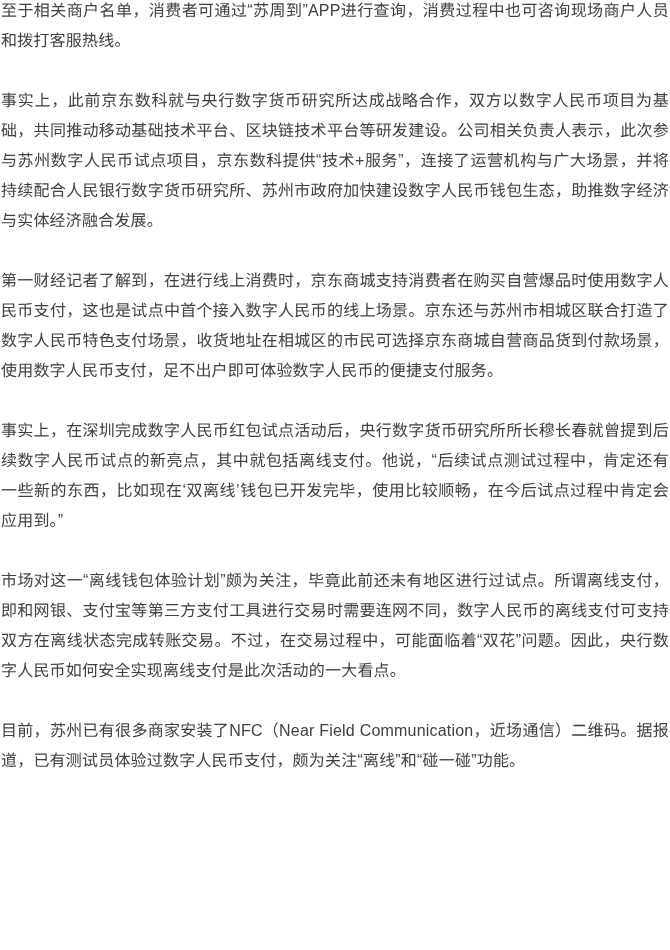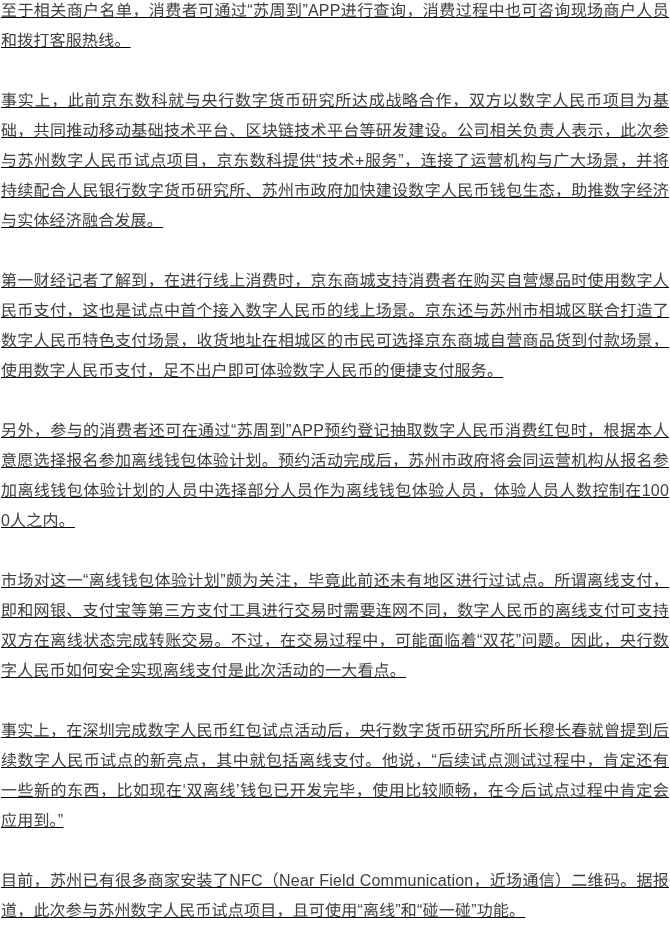--- a/index.html
+++ b/index.html
@@ -13,21 +13,20 @@
     box-sizing: border-box;
     overflow: hidden;
     font-family: "Liberation Sans", sans-serif;
   }
   .article-body {
     box-sizing: border-box;
     width: 670px;
     height: 950px;
     padding: 0 1px 0 1px;
     overflow: hidden;
-    text-decoration: underline;
   }
   .article-body p {
     margin: 0 0 30px 0;
     font-size: 16px;
     line-height: 30px;
     color: #404040;
     text-align: justify;
     text-justify: inter-ideograph;
     letter-spacing: 0.2px;
     word-break: break-all;
@@ -36,17 +35,16 @@
     margin-top: -4px;
   }
 </style>
 </head>
 <body>
 
 <main class="article-body">
   <p>至于相关商户名单，消费者可通过“苏周到”APP进行查询，消费过程中也可咨询现场商户人员和拨打客服热线。</p>
   <p>事实上，此前京东数科就与央行数字货币研究所达成战略合作，双方以数字人民币项目为基础，共同推动移动基础技术平台、区块链技术平台等研发建设。公司相关负责人表示，此次参与苏州数字人民币试点项目，京东数科提供“技术+服务”，连接了运营机构与广大场景，并将持续配合人民银行数字货币研究所、苏州市政府加快建设数字人民币钱包生态，助推数字经济与实体经济融合发展。</p>
   <p>第一财经记者了解到，在进行线上消费时，京东商城支持消费者在购买自营爆品时使用数字人民币支付，这也是试点中首个接入数字人民币的线上场景。京东还与苏州市相城区联合打造了数字人民币特色支付场景，收货地址在相城区的市民可选择京东商城自营商品货到付款场景，使用数字人民币支付，足不出户即可体验数字人民币的便捷支付服务。</p>
-  <p>另外，参与的消费者还可在通过“苏周到”APP预约登记抽取数字人民币消费红包时，根据本人意愿选择报名参加离线钱包体验计划。预约活动完成后，苏州市政府将会同运营机构从报名参加离线钱包体验计划的人员中选择部分人员作为离线钱包体验人员，体验人员人数控制在1000人之内。</p>
+  <p>事实上，在深圳完成数字人民币红包试点活动后，央行数字货币研究所所长穆长春就曾提到后续数字人民币试点的新亮点，其中就包括离线支付。他说，“后续试点测试过程中，肯定还有一些新的东西，比如现在‘双离线’钱包已开发完毕，使用比较顺畅，在今后试点过程中肯定会应用到。”</p>
   <p>市场对这一“离线钱包体验计划”颇为关注，毕竟此前还未有地区进行过试点。所谓离线支付，即和网银、支付宝等第三方支付工具进行交易时需要连网不同，数字人民币的离线支付可支持双方在离线状态完成转账交易。不过，在交易过程中，可能面临着“双花”问题。因此，央行数字人民币如何安全实现离线支付是此次活动的一大看点。</p>
-  <p>事实上，在深圳完成数字人民币红包试点活动后，央行数字货币研究所所长穆长春就曾提到后续数字人民币试点的新亮点，其中就包括离线支付。他说，“后续试点测试过程中，肯定还有一些新的东西，比如现在‘双离线’钱包已开发完毕，使用比较顺畅，在今后试点过程中肯定会应用到。”</p>
-  <p>目前，苏州已有很多商家安装了NFC（Near Field Communication，近场通信）二维码。据报道，此次参与苏州数字人民币试点项目，且可使用“离线”和“碰一碰”功能。</p>
+  <p>目前，苏州已有很多商家安装了NFC（Near Field Communication，近场通信）二维码。据报道，已有测试员体验过数字人民币支付，颇为关注“离线”和“碰一碰”功能。</p>
 </main>
 
 </body></html>

